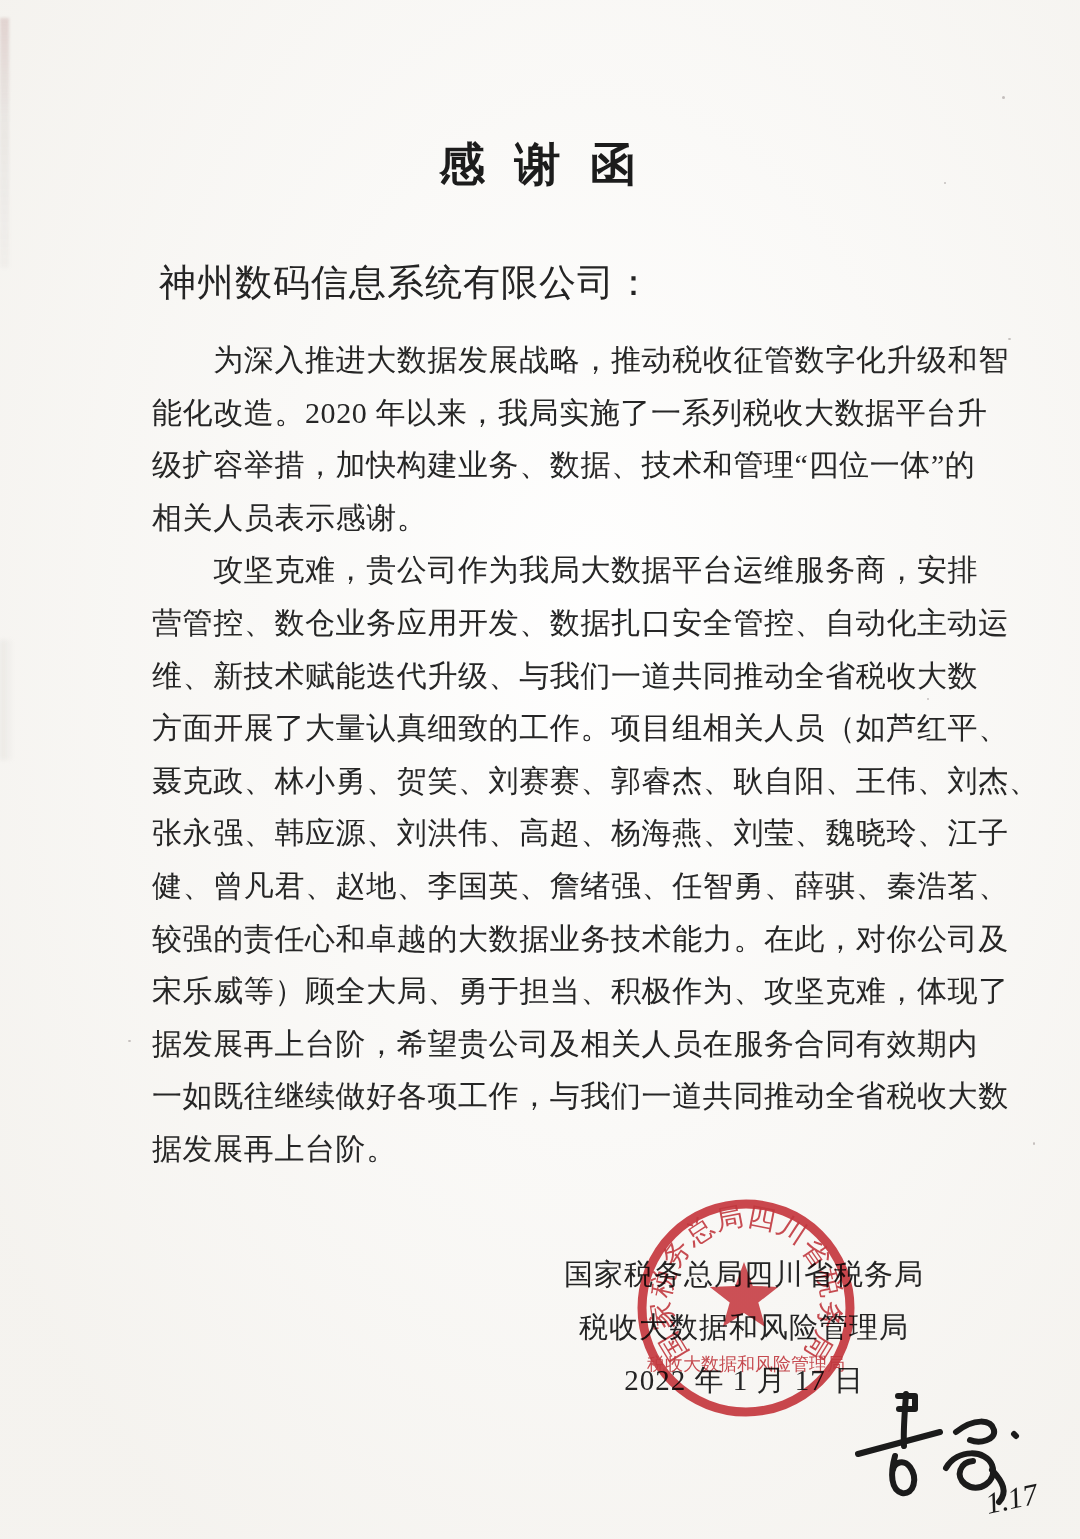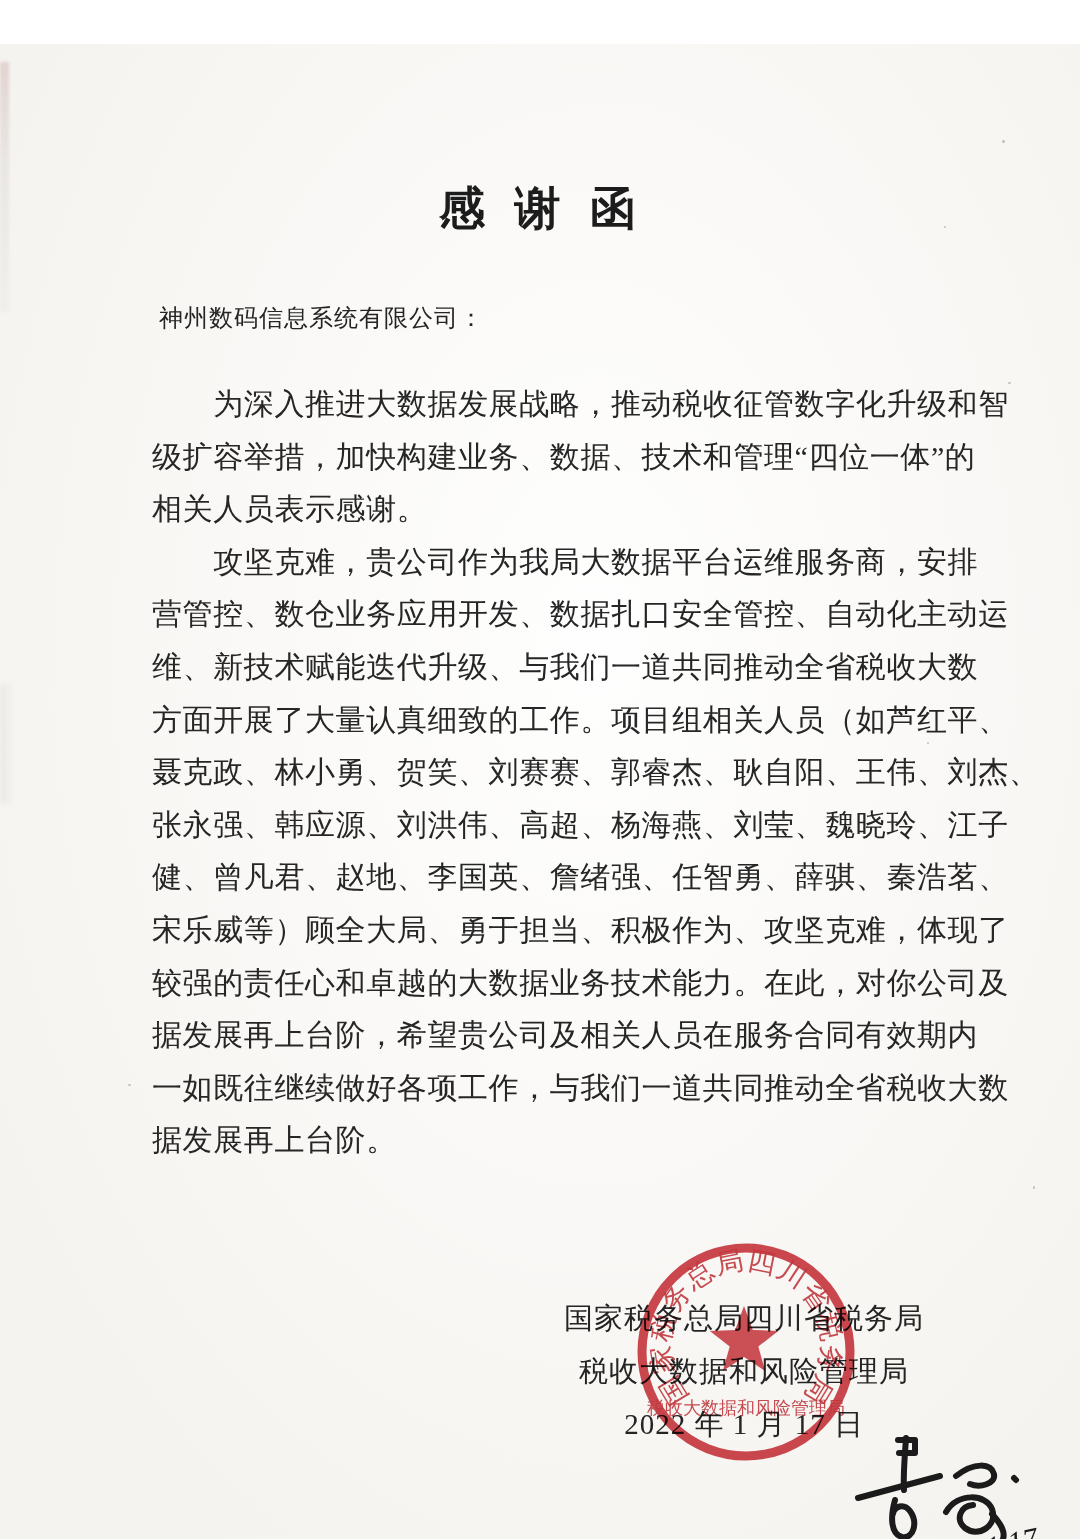--- a/index.html
+++ b/index.html
@@ -8,42 +8,41 @@
     font-family: "Liberation Serif", "DejaVu Serif", serif;
     background: #ffffff;
     position: relative;
     overflow: hidden;
   }
   .page {
     position: absolute; inset: 0;
     background:
       radial-gradient(ellipse at 55% 40%, rgba(255,255,255,0.9), rgba(244,242,238,0.9) 85%),
       linear-gradient(135deg, #f9f8f4, #fbfaf7);
-    margin-top: 44px;
   }
   .scan-smudge-left {
     position: absolute; left: 0; top: 18px; width: 9px; height: 250px;
     background: linear-gradient(180deg, rgba(170,120,120,0.25), rgba(150,140,140,0.12) 40%, rgba(160,150,150,0.05));
     filter: blur(1.5px);
   }
   .scan-shade-left {
     position: absolute; left: 0; top: 640px; width: 14px; height: 120px;
     background: linear-gradient(90deg, rgba(180,175,170,0.18), rgba(180,175,170,0));
     filter: blur(2px);
   }
   .speck { position: absolute; border-radius: 50%; background: rgba(110,100,100,0.38); }
   .title {
     position: absolute; top: 134px; left: 0; width: 1080px;
     text-align: center;
     font-size: 46px; font-weight: 700; color: #1c1c1c;
     letter-spacing: 5px; word-spacing: 8px;
   }
   .salutation {
     position: absolute; left: 159px; top: 258px;
-    font-size: 24px; color: #242424; letter-spacing: 1px;
+    font-size: 37px; color: #242424; letter-spacing: 1px;
   }
   .body-lines {
     position: absolute; left: 152px; top: 334px; width: 860px;
     font-size: 30px; color: #262626; letter-spacing: 0.6px;
   }
   .body-lines .line {
     height: 52.6px; line-height: 52.6px; white-space: nowrap;
   }
   .closing {
     position: absolute; left: 494px; top: 1248px; width: 500px;
@@ -72,31 +71,32 @@
   <div class="speck" style="left:1033px; top:1142px;width:2px; height:3px;"></div>
   <div class="speck" style="left:128px;  top:1040px;width:3px; height:2px;"></div>
 
   <div class="title">感 谢 函</div>
 
   <div class="salutation">神州数码信息系统有限公司：</div>
 
   <div class="body-lines">
 
   <div class="line">　　为深入推进大数据发展战略，推动税收征管数字化升级和智</div>
+      <div class="line">能化改造。2020 年以来，我局实施了一系列税收大数据平台升</div>
       <div class="line">级扩容举措，加快构建业务、数据、技术和管理“四位一体”的</div>
       <div class="line">相关人员表示感谢。</div>
       <div class="line">　　攻坚克难，贵公司作为我局大数据平台运维服务商，安排</div>
       <div class="line">营管控、数仓业务应用开发、数据扎口安全管控、自动化主动运</div>
       <div class="line">维、新技术赋能迭代升级、与我们一道共同推动全省税收大数</div>
       <div class="line">方面开展了大量认真细致的工作。项目组相关人员（如芦红平、</div>
       <div class="line">聂克政、林小勇、贺笑、刘赛赛、郭睿杰、耿自阳、王伟、刘杰、</div>
       <div class="line">张永强、韩应源、刘洪伟、高超、杨海燕、刘莹、魏晓玲、江子</div>
       <div class="line">健、曾凡君、赵地、李国英、詹绪强、任智勇、薛骐、秦浩茗、</div>
+      <div class="line">较强的责任心和卓越的大数据业务技术能力。在此，对你公司及</div>
       <div class="line">宋乐威等）顾全大局、勇于担当、积极作为、攻坚克难，体现了</div>
-      <div class="line">较强的责任心和卓越的大数据业务技术能力。在此，对你公司及</div>
       <div class="line">据发展再上台阶，希望贵公司及相关人员在服务合同有效期内</div>
       <div class="line">一如既往继续做好各项工作，与我们一道共同推动全省税收大数</div>
       <div class="line">据发展再上台阶。</div>
     </div>
 
   <div class="closing">
     <div>国家税务总局四川省税务局</div>
     <div>税收大数据和风险管理局</div>
     <div>2022 年 1 月 17 日</div>
   </div>

